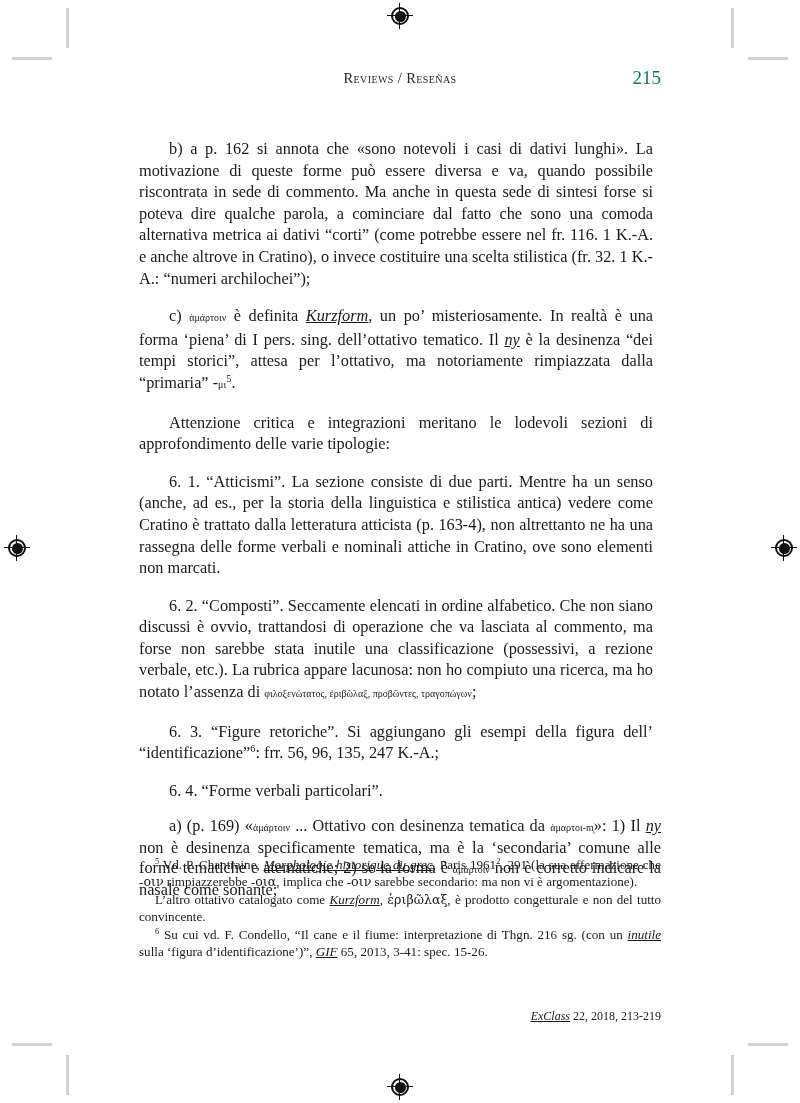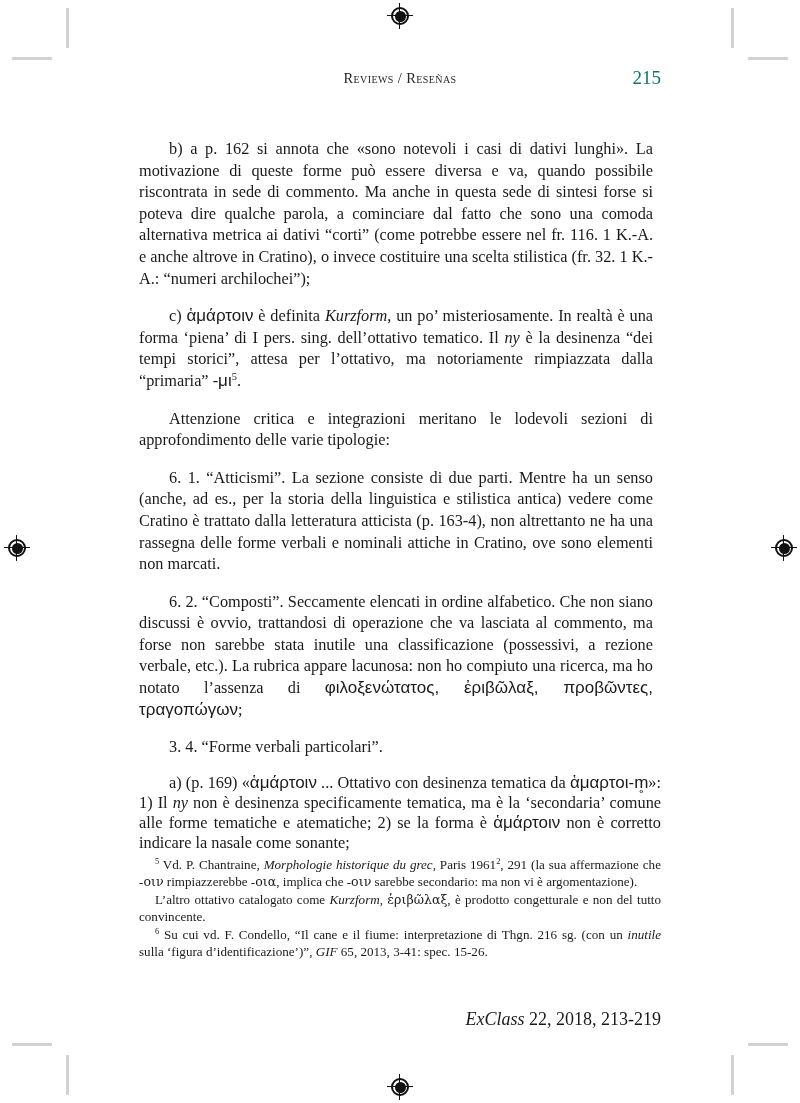--- a/index.html
+++ b/index.html
@@ -119,22 +119,22 @@
   }
   p.body.tight { margin-bottom: 15px; }
   p.sub {
     margin: 4px 0 0 0;
     font-size: 16.3px;
     line-height: 20px;
     text-align: justify;
     text-indent: 30px;
   }
 
-  i, .it { font-style: italic; }
-  .gr { font-family: Liberation Sans, sans-serif; font-size: 17px; }
+  i, .it { font-style: italic; text-decoration: underline; }
+  .gr { font-family: Liberation Serif, serif; font-size: 10px; }
   sup {
     font-size: 64%;
     vertical-align: super;
     line-height: 0;
   }
 
   
   .footnotes {
     position: absolute;
     left: 139px;
@@ -154,21 +154,21 @@
     font-size: 12.6px;
   }
 
   
   .colophon {
     position: absolute;
     left: 139px;
     top: 1009px;
     width: 522px;
     text-align: right;
-    font-size: 18px;
+    font-size: 12px;
     color: #1a1a1a;
   }
 </style>
 </head>
 <body>
 
 <div class="page">
 
   <div class="crop h crop-tl-h"></div>
   <div class="crop v crop-tl-v"></div>
@@ -214,22 +214,23 @@
     <p class="body"><span>b) a p. 162 si annota che «sono notevoli i casi di dativi lunghi». La motivazione di queste forme può essere diversa e va, quando possibile riscontrata in sede di commento. Ma anche in questa sede di sintesi forse si poteva dire qualche parola, a cominciare dal fatto che sono una comoda alternativa metrica ai dativi “corti” (come potrebbe essere nel fr. 116. 1 K.-A. e anche altrove in Cratino), o invece costituire una scelta stilistica (fr. 32. 1 K.-A.: “numeri archilochei”);</span></p>
 
     <p class="body"><span>c) </span><span class="gr">ἁμάρτοιν</span><span> è definita </span><i>Kurzform</i><span>, un po’ misteriosamente. In realtà è una forma ‘piena’ di I pers. sing. dell’ottativo tematico. Il </span><i>ny</i><span> è la desinenza “dei tempi storici”, attesa per l’ottativo, ma notoriamente rimpiazzata dalla “primaria” -</span><span class="gr">μι</span><sup>5</sup><span>.</span></p>
 
     <p class="body"><span>Attenzione critica e integrazioni meritano le lodevoli sezioni di approfondimento delle varie tipologie:</span></p>
 
     <p class="body"><span>6. 1. “Atticismi”. La sezione consiste di due parti. Mentre ha un senso (anche, ad es., per la storia della linguistica e stilistica antica) vedere come Cratino è trattato dalla letteratura atticista (p. 163-4), non altrettanto ne ha una rassegna delle forme verbali e nominali attiche in Cratino, ove sono elementi non marcati.</span></p>
 
     <p class="body"><span>6. 2. “Composti”. Seccamente elencati in ordine alfabetico. Che non siano discussi è ovvio, trattandosi di operazione che va lasciata al commento, ma forse non sarebbe stata inutile una classificazione (possessivi, a rezione verbale, etc.). La rubrica appare lacunosa: non ho compiuto una ricerca, ma ho notato l’assenza di </span><span class="gr">φιλοξενώτατος, ἐριβῶλαξ, προβῶντες, τραγοπώγων</span><span>;</span></p>
 
-
-    <p class="body tight"><span>3. 4. “Forme verbali particolari”.</span></p>
+    <p class="body"><span>6. 3. “Figure retoriche”. Si aggiungano gli esempi della figura dell’ “identificazione”</span><sup>6</sup><span>: frr. 56, 96, 135, 247 K.-A.;</span></p>
+
+    <p class="body tight"><span>6. 4. “Forme verbali particolari”.</span></p>
 
     <p class="sub"><span>a) (p. 169) «</span><span class="gr">ἁμάρτοιν</span><span> ... Ottativo con desinenza tematica da </span><span class="gr">ἁμαρτοι-m̥</span><span>»: 1) Il </span><i>ny</i><span> non è desinenza specificamente tematica, ma è la ‘secondaria’ comune alle forme tematiche e atematiche; 2) se la forma è </span><span class="gr">ἁμάρτοιν</span><span> non è corretto indicare la nasale come sonante;</span></p>
 
   </div>
 
   <div class="footnotes">
 
     <p><sup>5</sup><span> Vd. P. Chantraine, </span><i>Morphologie historique du grec</i><span>, Paris 1961</span><sup>2</sup><span>, 291 (la sua affermazione che -</span><span class="fn-gr">οιν</span><span> rimpiazzerebbe -</span><span class="fn-gr">οια</span><span>, implica che -</span><span class="fn-gr">οιν</span><span> sarebbe secondario: ma non vi è argomentazione).</span></p>
 
     <p><span>L’altro ottativo catalogato come </span><i>Kurzform</i><span>, </span><span class="fn-gr">ἐριβῶλαξ</span><span>, è prodotto congetturale e non del tutto convincente.</span></p>

